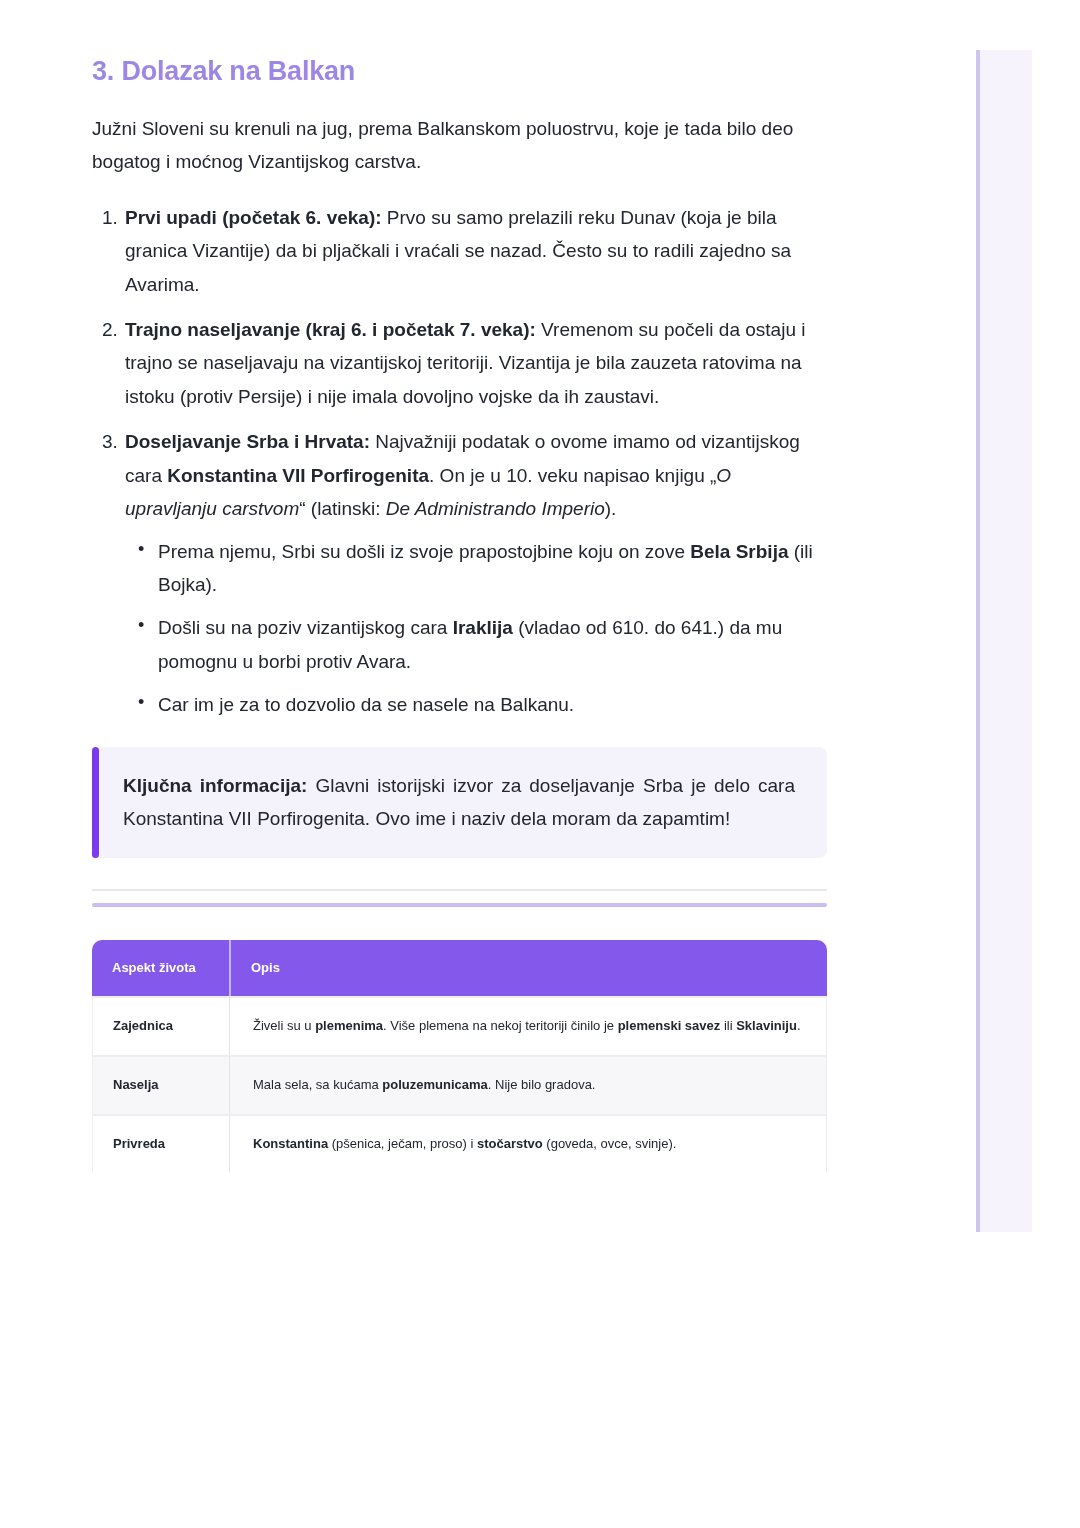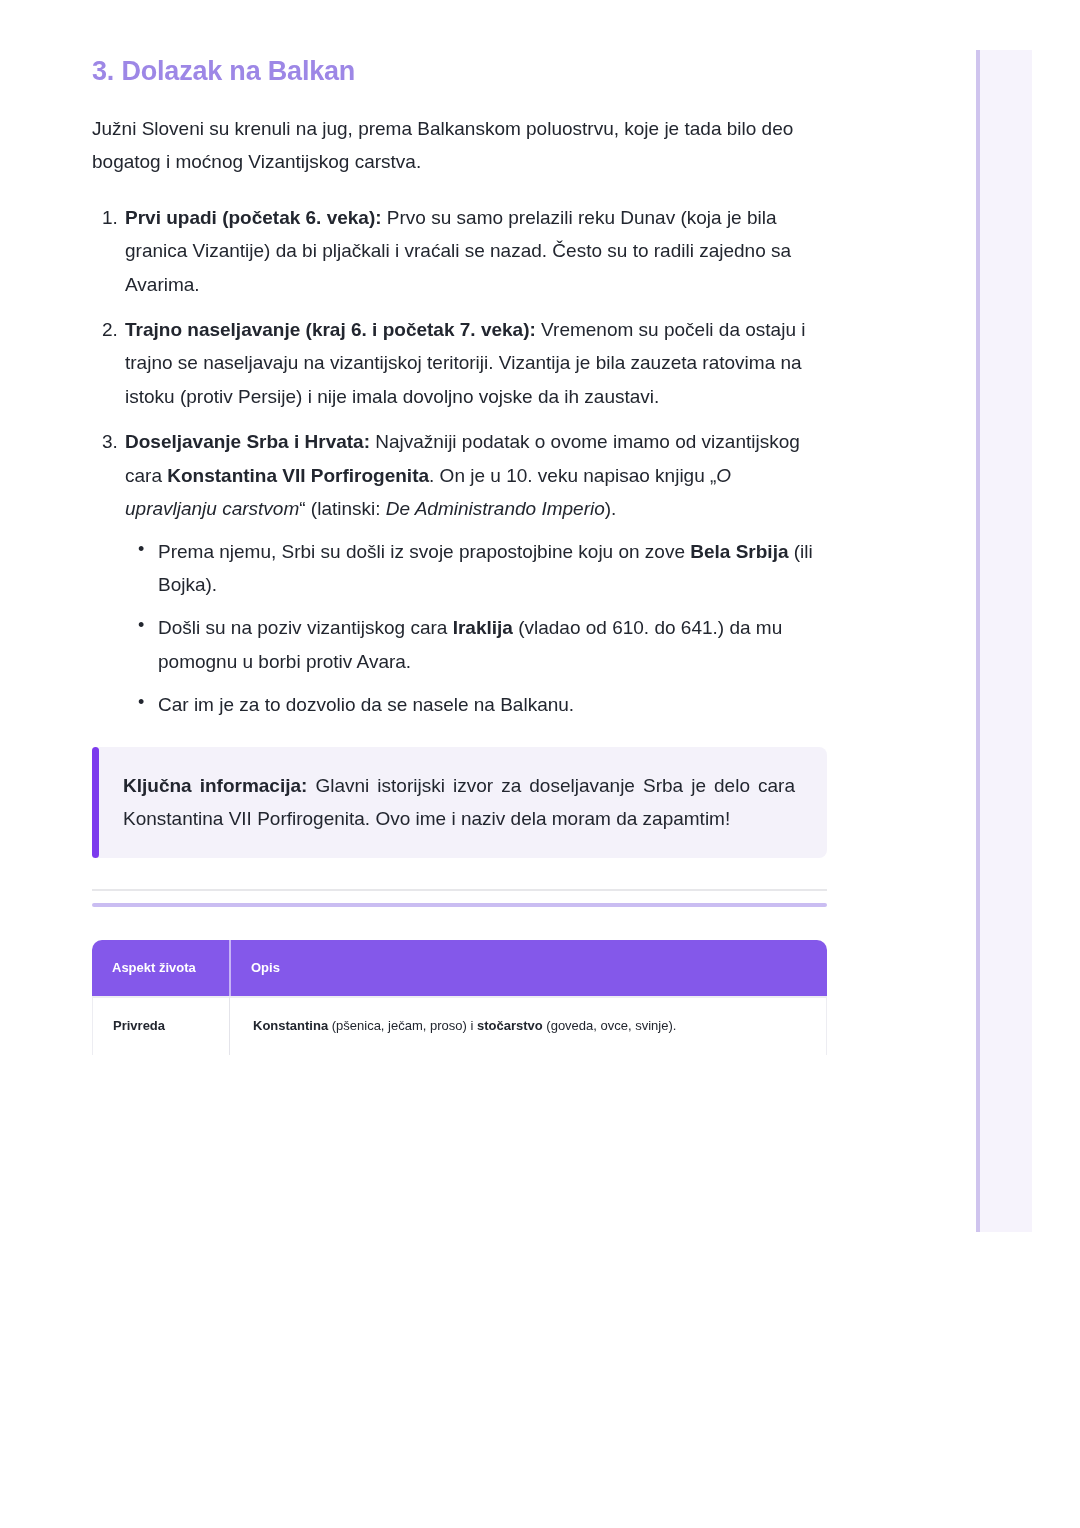--- a/index.html
+++ b/index.html
@@ -113,20 +113,28 @@
             <col class="c2">
           </colgroup>
         <thead>
           <tr>
             <th class="h-aspect">Aspekt života</th>
             <th class="h-opis">Opis</th>
           </tr>
         </thead>
         <tbody>
           <tr>
+            <td class="aspect">Zajednica</td>
+            <td class="desc">Živeli su u <b>plemenima</b>. Više plemena na nekoj teritoriji činilo je <b>plemenski savez</b> ili <b>Sklaviniju</b>.</td>
+          </tr>
+          <tr class="alt">
+            <td class="aspect">Naselja</td>
+            <td class="desc">Mala sela, sa kućama <b>poluzemunicama</b>. Nije bilo gradova.</td>
+          </tr>
+          <tr>
             <td class="aspect">Privreda</td>
             <td class="desc"><b>Konstantina</b> (pšenica, ječam, proso) i <b>stočarstvo</b> (goveda, ovce, svinje).</td>
           </tr>
         </tbody>
       </table>
 
     </div>
   </div>
 
   <div class="side-strip"></div>

